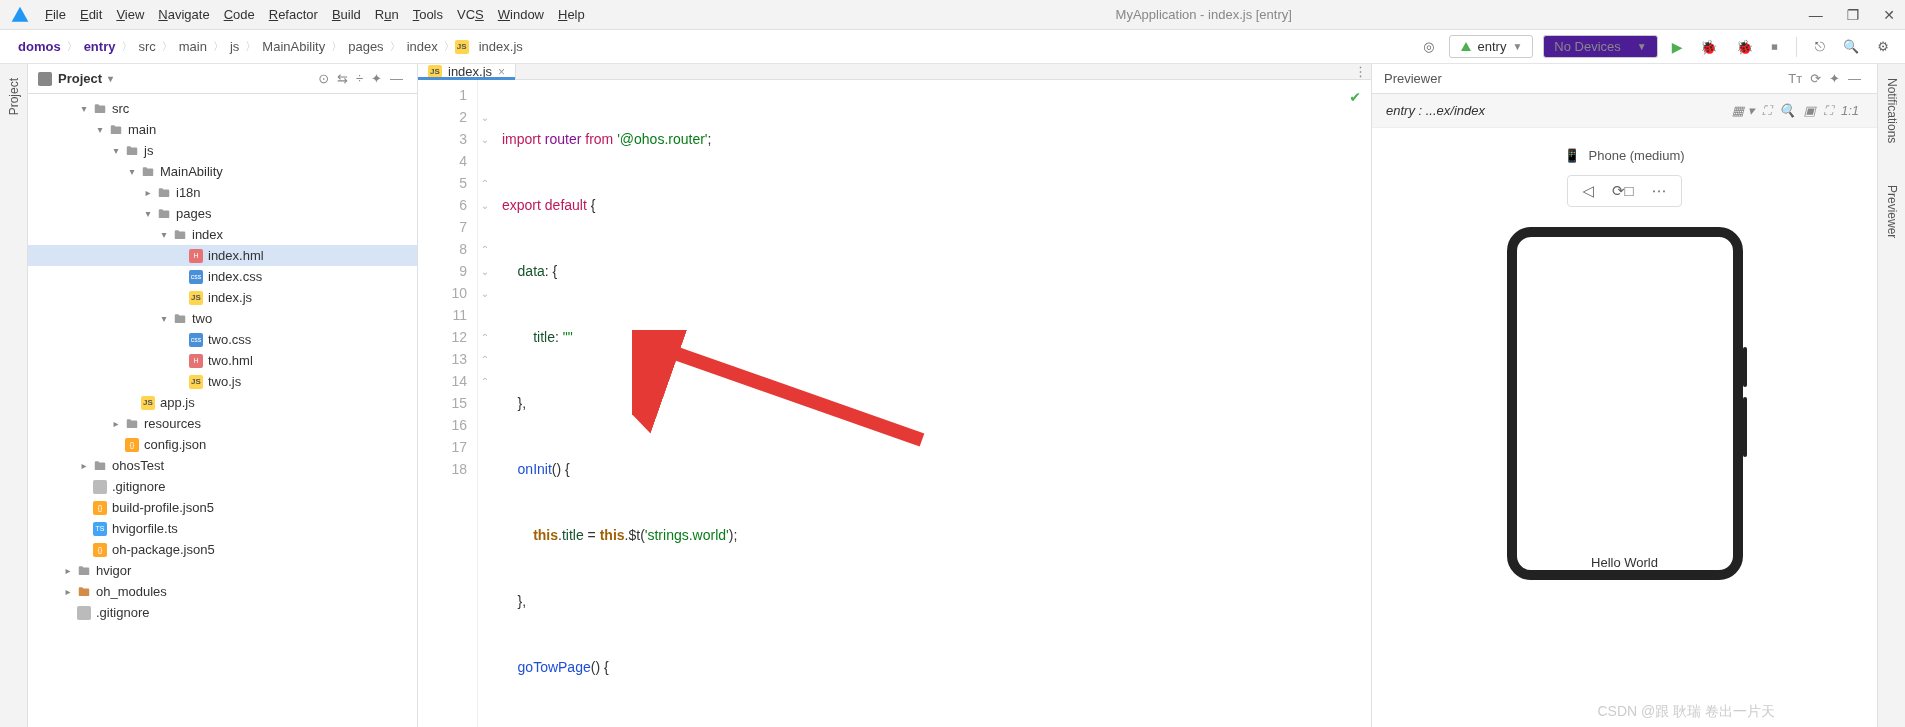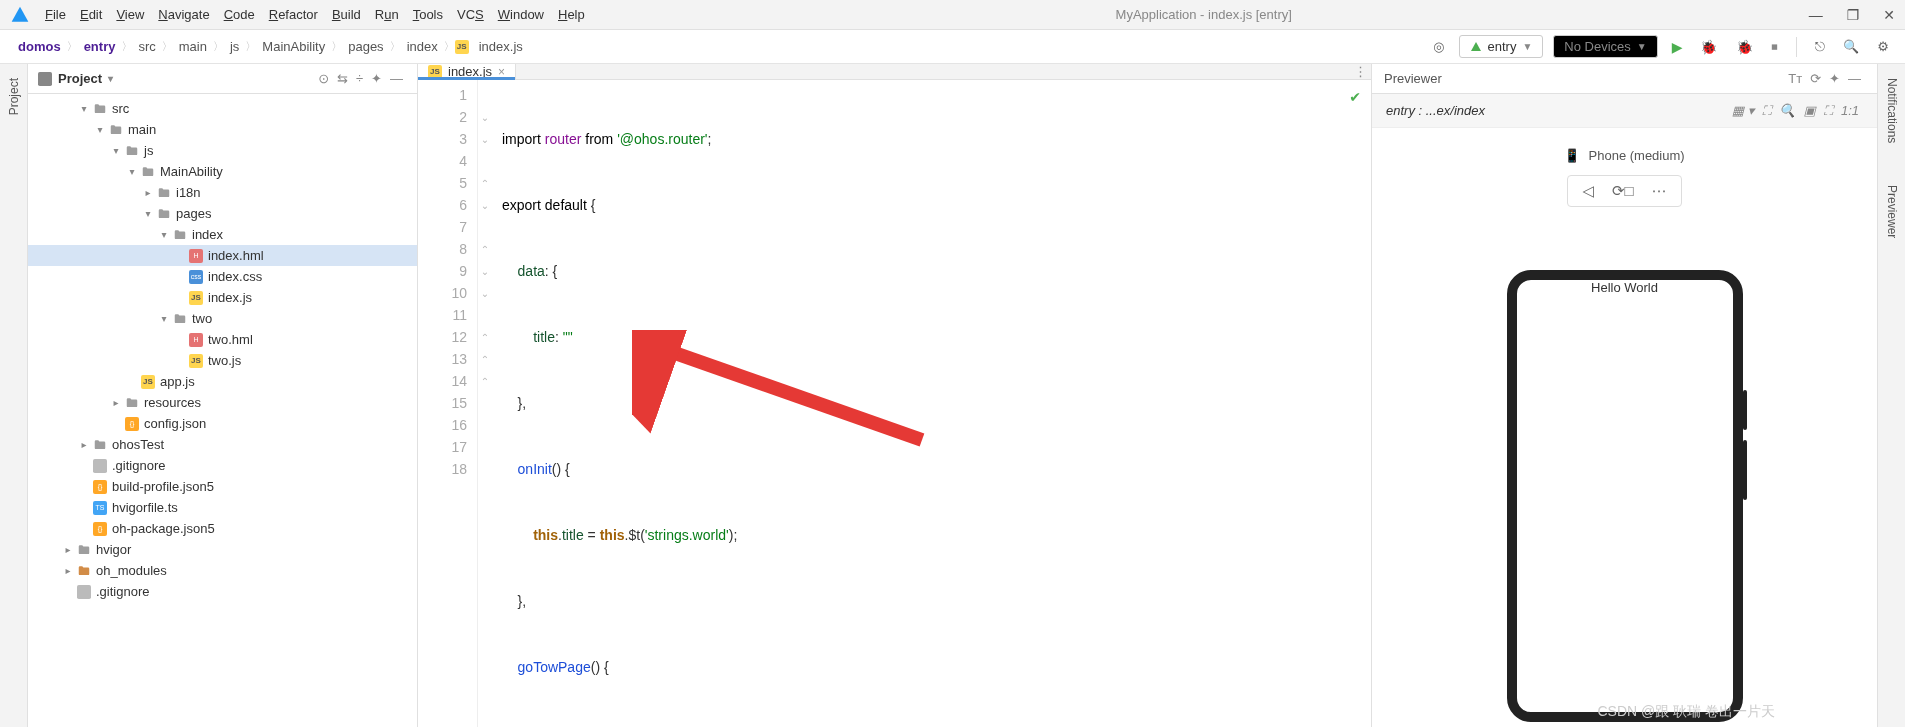--- a/index.html
+++ b/index.html
@@ -16,21 +16,21 @@
 
 .breadcrumb-bar { height: 34px; display: flex; align-items: center; padding: 0 12px; border-bottom: 1px solid #e4e4e4; background: #fff; }
 .crumb { color: #4c1d95; font-weight: 700; padding: 0 6px; cursor: pointer; }
 .crumb.light { font-weight: 400; color: #555; }
 .crumb-sep { color: #bbb; font-size: 11px; }
 .crumb-file { display: inline-flex; align-items: center; gap: 4px; }
 .file-icon-js { width: 14px; height: 14px; background: #ffd54f; border-radius: 2px; display: inline-flex; align-items: center; justify-content: center; font-size: 8px; font-weight: bold; color: #555; }
 .toolbar-right { margin-left: auto; display: flex; align-items: center; gap: 10px; }
 .toolbar-btn { cursor: pointer; color: #666; padding: 2px 4px; }
 .config-select { border: 1px solid #ccc; border-radius: 3px; padding: 3px 10px; display: flex; align-items: center; gap: 6px; background: #fff; cursor: pointer; }
-.devices-select { border: 1px solid #ccc; border-radius: 3px; padding: 3px 10px; display: flex; align-items: center; gap: 6px; background: #000000; color: #888; cursor: pointer; }
+.devices-select { border: 1px solid #ccc; border-radius: 3px; padding: 3px 10px; display: flex; align-items: center; gap: 16px; background: #4c1d95; color: #888; cursor: pointer; }
 .run-icon { color: #4caf50; font-size: 14px; }
 .bug-icon { color: #4caf50; font-size: 14px; }
 .dl-sep { width: 1px; height: 20px; background: #ddd; margin: 0 4px; }
 
 
 .main { display: flex; height: calc(100% - 64px); }
 .left-stripe { width: 28px; background: #f3f3f3; border-right: 1px solid #e0e0e0; display: flex; flex-direction: column; align-items: center; padding-top: 8px; }
 .left-stripe .vtext { writing-mode: vertical-rl; transform: rotate(180deg); font-size: 12px; color: #555; cursor: pointer; padding: 6px 0; }
 .right-stripe { width: 28px; background: #f3f3f3; border-left: 1px solid #e0e0e0; display: flex; flex-direction: column; align-items: center; padding-top: 8px; }
 .right-stripe .vtext { writing-mode: vertical-rl; font-size: 12px; color: #555; cursor: pointer; padding: 6px 0; }
@@ -60,41 +60,41 @@
 .editor-tab .close { color: #999; font-size: 12px; cursor: pointer; }
 .editor-tabs .spacer { flex: 1; }
 .editor-body { flex: 1; display: flex; position: relative; font-family: "Consolas", "Monaco", monospace; font-size: 14px; }
 .gutter { width: 60px; background: #fff; border-right: 1px solid #eee; text-align: right; padding-right: 10px; color: #aaa; line-height: 22px; padding-top: 4px; }
 .gutter .ln { height: 22px; }
 .fold-gutter { width: 14px; background: #fff; padding-top: 4px; }
 .fold-gutter .fm { height: 22px; font-size: 10px; color: #bbb; display: flex; align-items: center; justify-content: center; }
 .code-area { flex: 1; padding-top: 4px; padding-left: 10px; line-height: 22px; white-space: pre; position: relative; }
 .code-line { height: 22px; }
 .check-icon { position: absolute; top: 6px; right: 10px; color: #4caf50; font-size: 14px; }
-.cm-kw-or { color: #000000; font-weight: 500; }
+.cm-kw-or { color: #be185d; font-weight: 500; }
 .cm-def { color: #871094; }
 .cm-prop { color: #14532d; }
 .cm-fn { color: #1d4ed8; }
 .cm-str { color: #067d17; }
 .cm-this { color: #a16207; font-weight: 600; }
 .strike { text-decoration: line-through; }
 .red-arrow { position: absolute; pointer-events: none; }
 
 
 .previewer { width: 505px; display: flex; flex-direction: column; background: #fff; }
 .previewer-header { height: 30px; display: flex; align-items: center; padding: 0 12px; border-bottom: 1px solid #e0e0e0; background: #fff; }
 .previewer-header .title { font-weight: 400; color: #555; }
 .previewer-header .spacer { flex: 1; }
 .previewer-path { height: 34px; display: flex; align-items: center; padding: 0 14px; border-bottom: 1px solid #eee; background: #f6f6f6; font-style: italic; }
 .previewer-path .spacer { flex: 1; }
 .previewer-body { flex: 1; display: flex; flex-direction: column; align-items: center; padding-top: 20px; background: #fff; overflow: hidden; }
 .device-label { display: flex; align-items: center; gap: 8px; color: #555; margin-bottom: 12px; }
 .device-controls { display: flex; gap: 18px; border: 1px solid #ddd; border-radius: 4px; padding: 6px 14px; margin-bottom: 20px; }
 .device-controls .ctrl { cursor: pointer; color: #666; font-size: 15px; }
-.phone-frame { width: 236px; height: 452px; border: 10px solid #222; border-radius: 24px; background: #fff; position: relative; display: flex; align-items: flex-start; justify-content: center; margin-top: 43px; }
+.phone-frame { width: 236px; height: 353px; border: 10px solid #222; border-radius: 24px; background: #fff; position: relative; display: flex; align-items: flex-end; justify-content: center; }
 .phone-frame::after { content: ''; position: absolute; right: -14px; top: 110px; width: 4px; height: 40px; background: #222; border-radius: 2px; }
 .phone-frame::before { content: ''; position: absolute; right: -14px; top: 160px; width: 4px; height: 60px; background: #222; border-radius: 2px; }
 .phone-content { font-size: 13px; color: #333; }
 
 .watermark { position: absolute; bottom: 6px; right: 130px; color: #ccc; font-size: 14px; pointer-events: none; }
 </style>
 </head>
 <body>
 
 <div class="menubar">
@@ -290,20 +290,28 @@
             <svg width="14" height="14" viewBox="0 0 24 24">
               <path fill="#9e9e9e" d="M3 6a2 2 0 0 1 2-2h4l2 2h8a2 2 0 0 1 2 2v9a2 2 0 0 1-2 2H5a2 2 0 0 1-2-2z"></path>
             </svg>
           </span>
           <span>two</span>
         </div>
         <div class="tree-row">
           <span class="tree-indent" style="width:144px"></span>
           <span class="tree-arrow"></span>
           <span class="tree-icon">
+            <span class="css-icon">css</span>
+          </span>
+          <span>two.css</span>
+        </div>
+        <div class="tree-row">
+          <span class="tree-indent" style="width:144px"></span>
+          <span class="tree-arrow"></span>
+          <span class="tree-icon">
             <span class="hml-icon">H</span>
           </span>
           <span>two.hml</span>
         </div>
         <div class="tree-row">
           <span class="tree-indent" style="width:144px"></span>
           <span class="tree-arrow"></span>
           <span class="tree-icon">
             <span class="file-icon-js">JS</span>
           </span>

